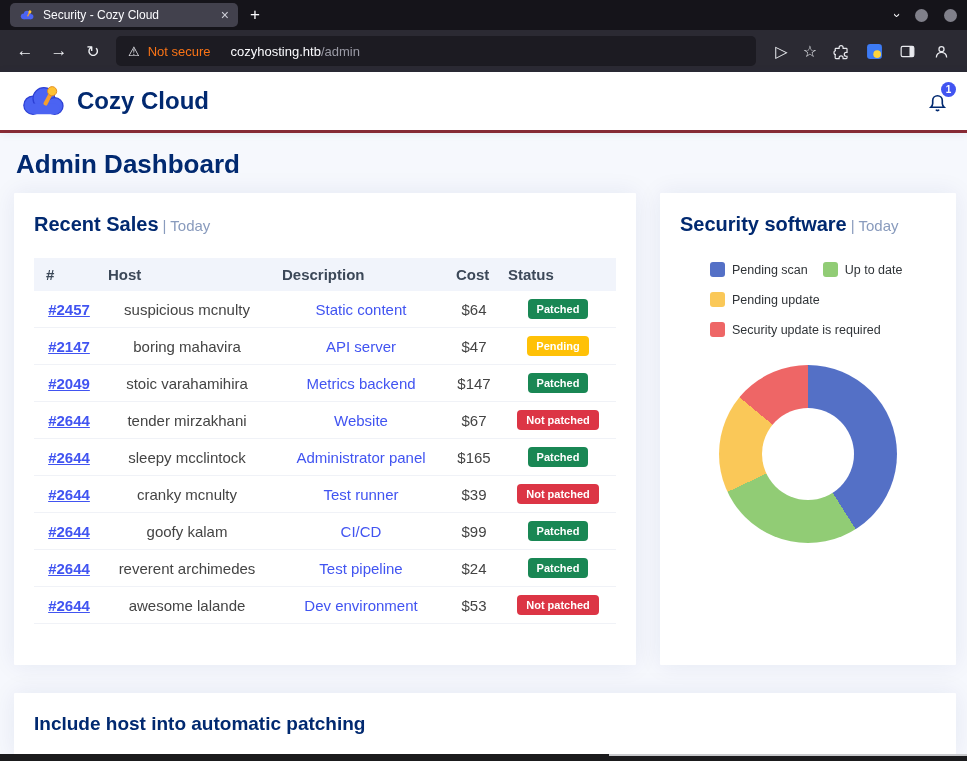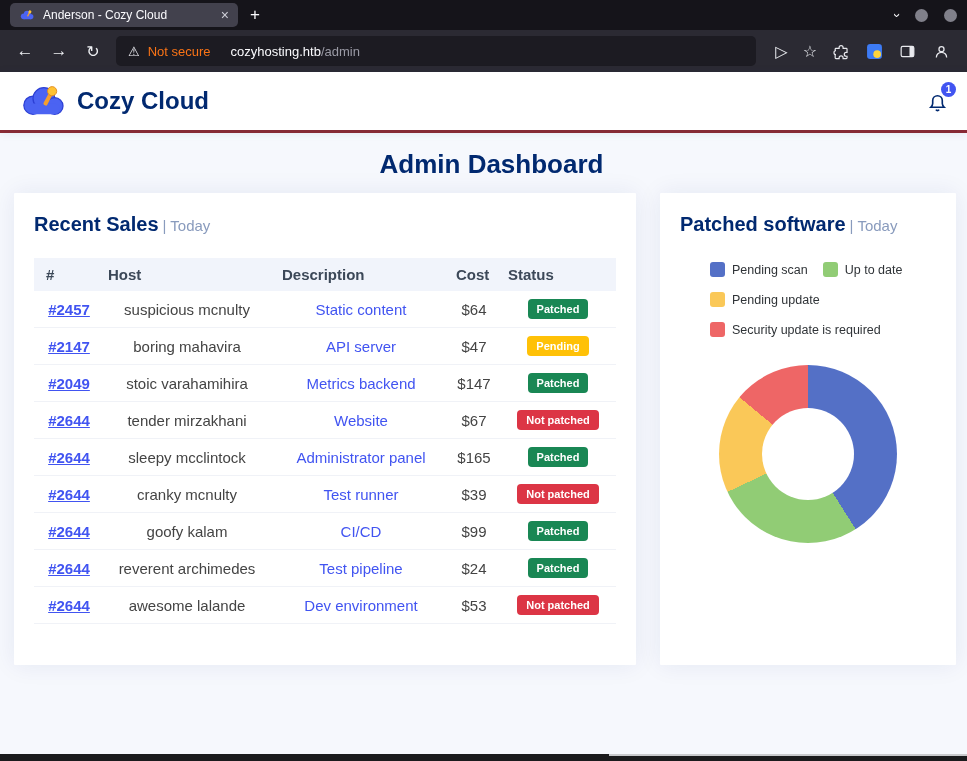--- a/index.html
+++ b/index.html
@@ -60,21 +60,21 @@
     border-radius: 8px; display: flex; align-items: center; justify-content: center; padding: 0 3px;
   }
   .profile { display: flex; align-items: center; gap: 9px; }
   .avatar { width: 36px; height: 36px; border-radius: 50%; overflow: hidden; display: block; }
   .user-name { font-size: 14px; color: var(--c-heading, #012970); font-weight: 600; }
 
   .red-line { height: 3px; background: var(--c-header-divider, #8e2b33); }
 
   
   main { padding-top: 16px; }
-  .page-title { margin: 0 0 14px 16px; font-size: 26px; line-height: 30px; font-weight: 700; color: var(--c-heading, #012970); text-align: center; }
+  .page-title { margin: 0 0 14px 16px; font-size: 26px; line-height: 30px; font-weight: 700; color: var(--c-heading, #012970); }
 
   .cards-row { display: flex; gap: 24px; margin: 0 11px 0 14px; height: 472px; }
   .card { background: #fff; border-radius: 1px; box-shadow: 0 0 24px rgba(1,41,112,0.08); padding: 20px; }
   .sales-card { flex: 1; overflow: hidden; }
   .chart-card { flex: 0 0 296px; width: 296px; }
   .card-title { font-size: 20px; font-weight: 700; color: var(--c-heading, #012970); }
   .card-title .sub { font-size: 15px; font-weight: 400; color: var(--c-muted, #899bbd); margin-left: 4px; }
 
   table { width: 100%; border-collapse: collapse; margin-top: 22px; }
   thead tr { background: #f1f4fb; }
@@ -124,21 +124,21 @@
               <circle cx="31" cy="19" r="13"></circle>
               <circle cx="44" cy="28" r="10"></circle>
               <rect x="14" y="25" width="36" height="13" rx="6"></rect>
             </g>
           <g transform="rotate(28 40 12)">
               <rect x="37.5" y="12" width="5" height="17" rx="2" fill="#f59e2d"></rect>
               <circle cx="40" cy="10" r="5.5" fill="#ffc233"></circle>
             </g>
         </svg>
       </span>
-      <span class="tab-title">Anderson - Cozy Cloud</span>
+      <span class="tab-title">Security - Cozy Cloud</span>
       <span class="tab-close">×</span>
     </div>
     <span class="newtab">+</span>
     <div class="tabbar-right">
       <span class="chev"><span class="rot90">›</span></span>
       <span class="win-dot"></span>
       <span class="win-dot"></span>
     </div>
   </div>
 
@@ -300,21 +300,21 @@
     <td class="host-cell">awesome lalande</td>
     <td><a class="desc-link" href="#">Dev environment</a></td>
     <td class="cost-cell">$53</td>
     <td><span class="badge badge-danger">Not patched</span></td>
   </tr>
 </tbody>
           </table>
         </section>
 
         <section class="card chart-card">
-          <h2 class="card-title"><span>Patched software</span><span class="sub">| Today</span></h2>
+          <h2 class="card-title"><span>Security software</span><span class="sub">| Today</span></h2>
           <div class="legend">
               <span class="legend-item">
                 <span class="legend-swatch" style="background: rgb(84, 112, 198);"></span>
                 <span class="legend-label">Pending scan</span>
               </span>
               <span class="legend-item">
                 <span class="legend-swatch" style="background: rgb(145, 204, 117);"></span>
                 <span class="legend-label">Up to date</span>
               </span>
               <span class="legend-item">
@@ -327,19 +327,22 @@
               </span>
             </div>
           <div class="donut-wrap">
             <div class="donut" style="background: conic-gradient(rgb(84, 112, 198) 0deg, rgb(84, 112, 198) 147.6deg, rgb(145, 204, 117) 147.6deg, rgb(145, 204, 117) 244.8deg, rgb(250, 200, 88) 244.8deg, rgb(250, 200, 88) 309.6deg, rgb(238, 102, 102) 309.6deg, rgb(238, 102, 102) 360deg);">
               <div class="hole"></div>
             </div>
           </div>
         </section>
       </div>
 
+      <section class="card patch-card">
+        <h2 class="card-title">Include host into automatic patching</h2>
+      </section>
     </main>
   </div>
 
   <div class="bottom-strip">
     <div class="strip-light"></div>
   </div>
 </div>
 
 </body></html>

